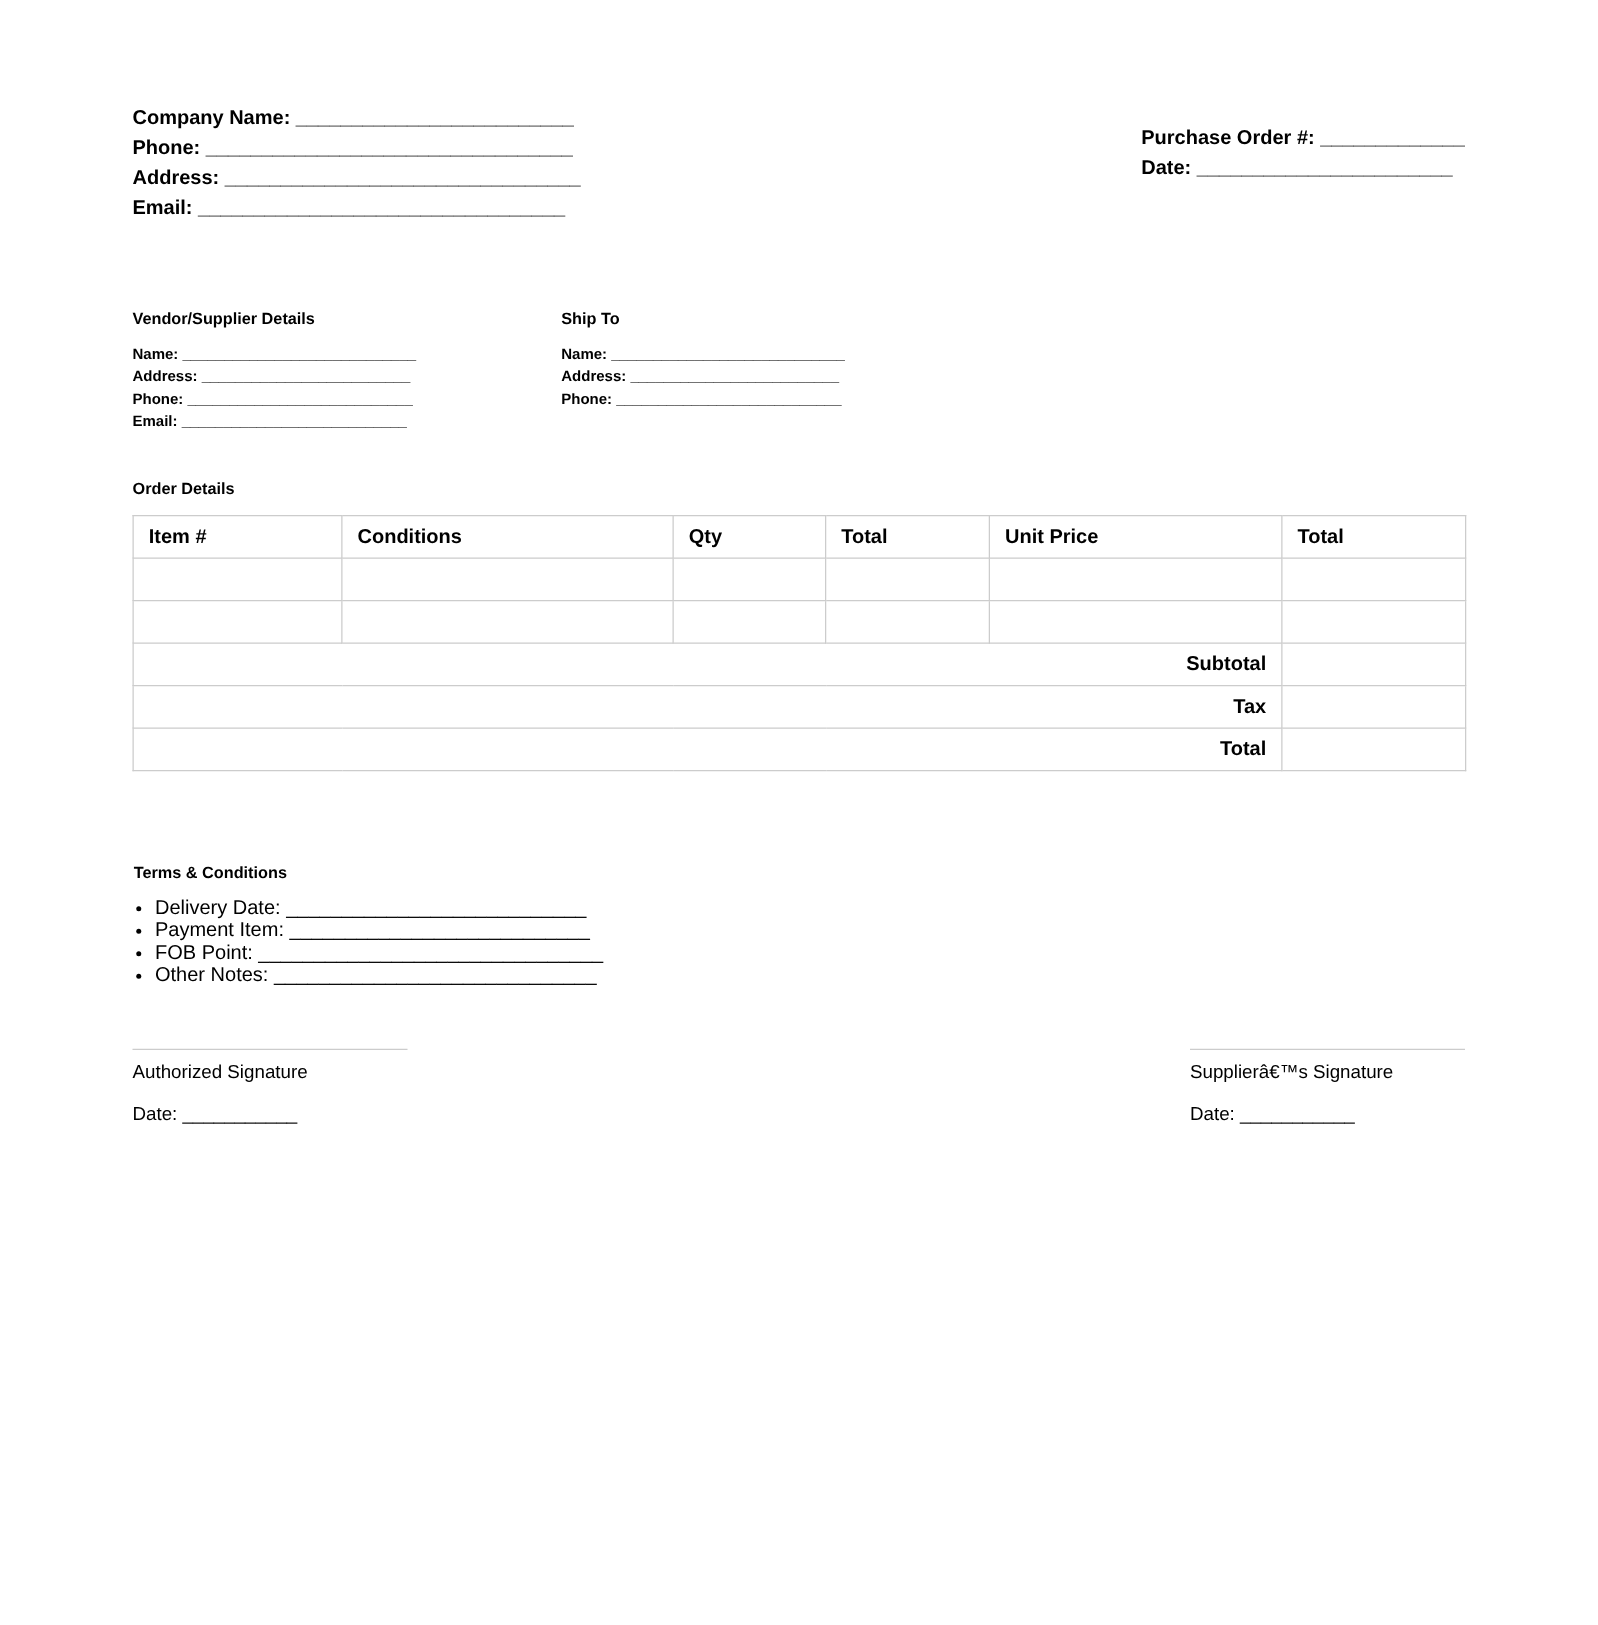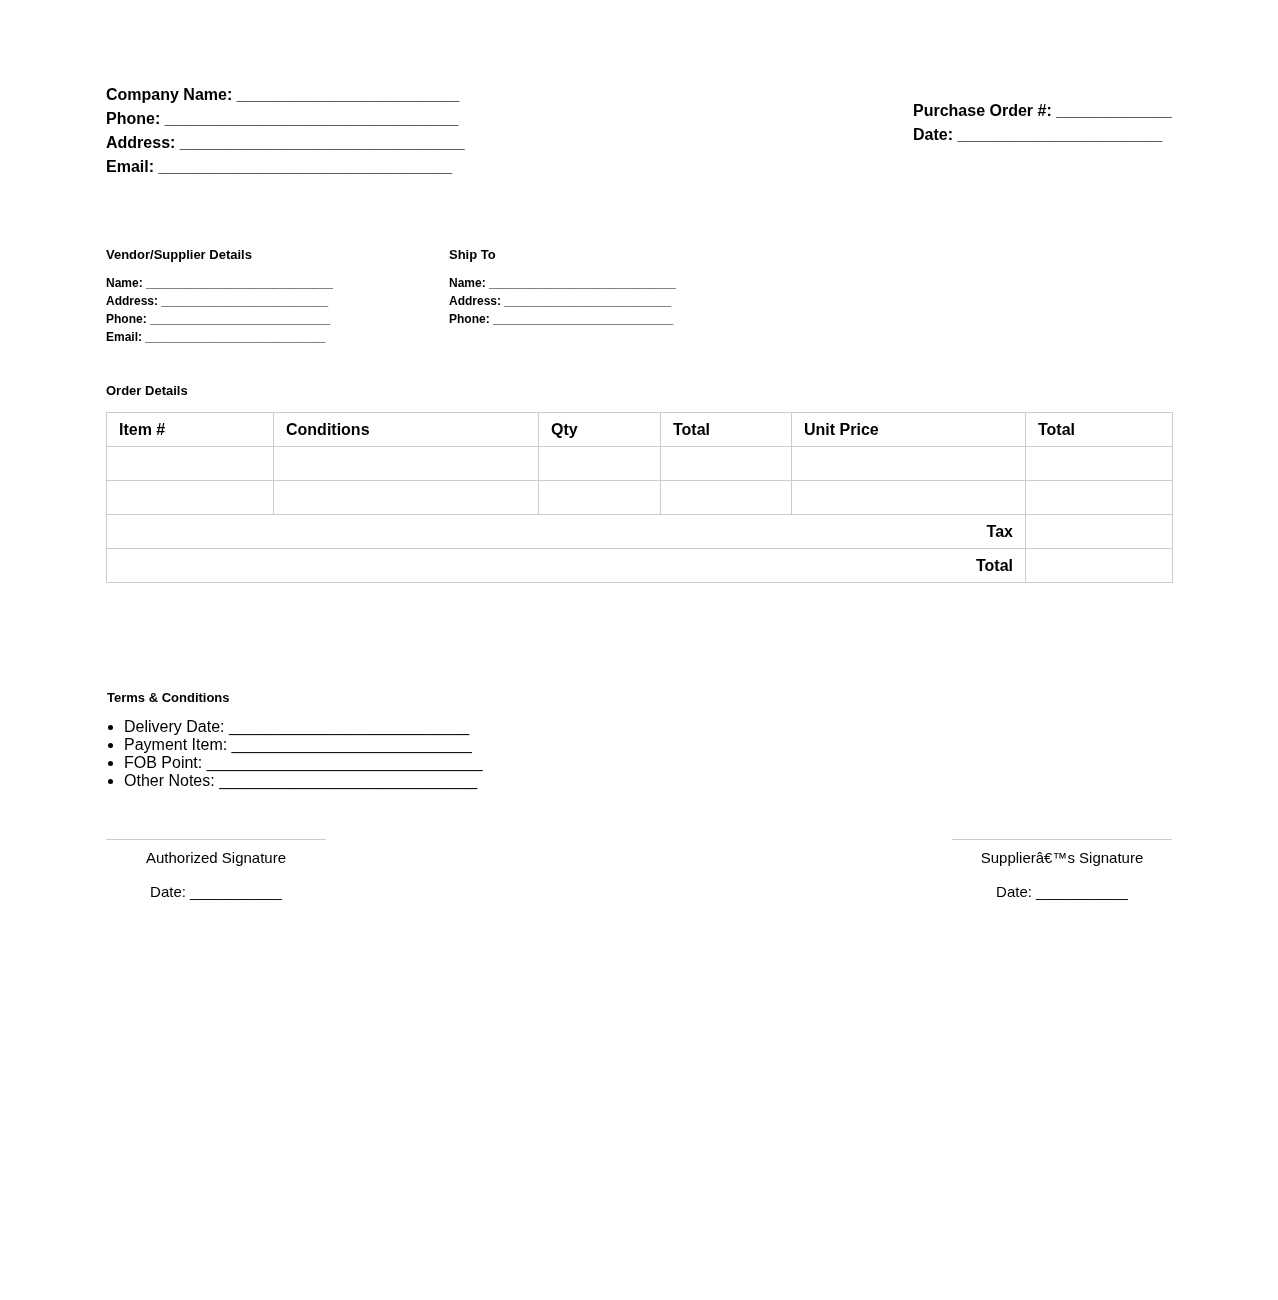--- a/index.html
+++ b/index.html
@@ -33,21 +33,21 @@
   table.order th { font-weight: bold; }
   table.order td.sumlabel { text-align: right; font-weight: bold; }
 
   #terms-title { left: 107px; top: 687px; }
   ul.terms {
     position: absolute; left: 106px; top: 718px; margin: 0; padding: 0 0 0 18px;
     font-size: 16px; line-height: 18px;
   }
   ul.terms li { white-space: pre; }
 
-  .sig { width: 220px; border-top: 1px solid #cccccc; text-align: center; font-size: 15px; }
+  .sig { width: 220px; border-top: 1px solid #cccccc; text-align: left; font-size: 15px; }
   .sig .lbl { margin-top: 9px; line-height: 18px; }
   .sig .date { margin-top: 16px; line-height: 18px; white-space: pre; }
   #sig-left { left: 106px; top: 839px; }
   #sig-right { left: 952px; top: 839px; }
 </style>
 </head>
 <body>
 
 <div id="company-block" class="abs">
   <div class="line16 bold"><span>Company Name:</span><span> _________________________</span></div>
@@ -112,20 +112,24 @@
     </tr>
     <tr>
       <td></td>
       <td></td>
       <td></td>
       <td></td>
       <td></td>
       <td></td>
     </tr>
     <tr>
+      <td colspan="5" class="sumlabel">Subtotal</td>
+      <td></td>
+    </tr>
+    <tr>
       <td colspan="5" class="sumlabel">Tax</td>
       <td></td>
     </tr>
     <tr>
       <td colspan="5" class="sumlabel">Total</td>
       <td></td>
     </tr>
   </tbody>
 </table>
 

